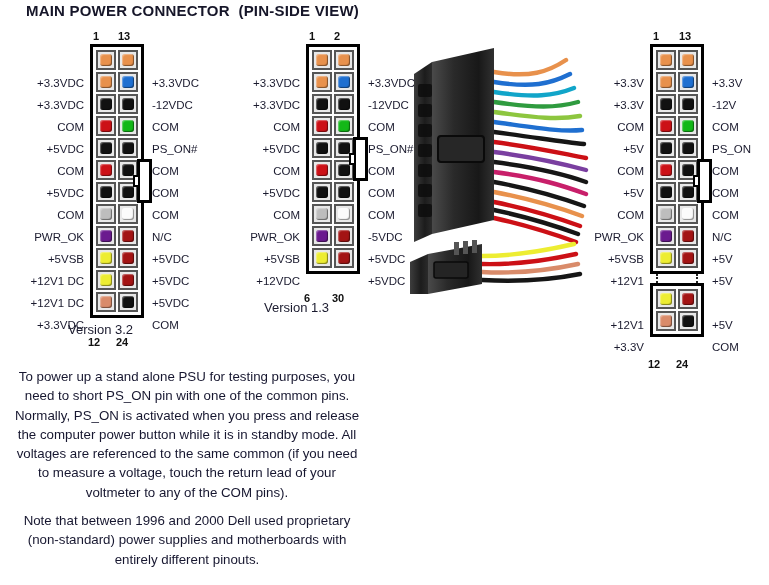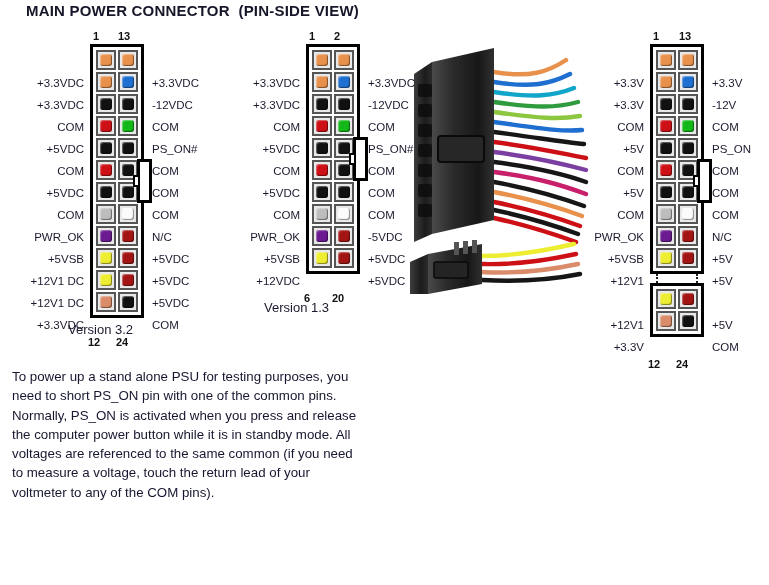--- a/index.html
+++ b/index.html
@@ -150,20 +150,21 @@
     width: 205px;
     height: 250px;
   }
 
   
   #caption {
     position: absolute;
     left: 12px;
     top: 367px;
     width: 350px;
+    text-align: center;
   }
   #caption p {
     margin: 0 0 9px 0;
     font-size: 13.3px;
     line-height: 19.3px;
     color: #171730;
   }
 </style>
 </head>
 <body>
@@ -384,21 +385,21 @@
         <div class="lbl">COM</div>
         <div class="lbl">COM</div>
         <div class="lbl">COM</div>
         <div class="lbl">-5VDC</div>
         <div class="lbl">+5VDC</div>
         <div class="lbl">+5VDC</div>
       </div>
   </div>
   <div class="footnums">
     <span class="pinnum" style="left:76px;">6</span>
-    <span class="pinnum" style="left:104px;">20</span>
+    <span class="pinnum" style="left:104px;">30</span>
   </div>
   <div class="version" style="left:36px; top:270px;">Version 1.3</div>
 </div>
 
 <div id="photo">
   <svg width="205" height="250" viewBox="0 0 205 250">
     <defs>
       <linearGradient id="plasticG" x1="0" y1="0" x2="1" y2="0">
         <stop offset="0%" stop-color="#4a4a4a"></stop>
         <stop offset="35%" stop-color="#2a2a2a"></stop>
@@ -593,13 +594,14 @@
       </div>
   </div>
   <div class="footnums">
     <span class="pinnum" style="left:68px;">12</span>
     <span class="pinnum" style="left:96px;">24</span>
   </div>
 </div>
 
 <div id="caption">
   <p>To power up a stand alone PSU for testing purposes, you need to short PS_ON pin with one of the common pins. Normally, PS_ON is activated when you press and release the computer power button while it is in standby mode. All voltages are referenced to the same common (if you need to measure a voltage, touch the return lead of your voltmeter to any of the COM pins).</p>
+  <p>Note that between 1996 and 2000 Dell used proprietary (non-standard) power supplies and motherboards with entirely different pinouts.</p>
 </div>
 
 </body></html>

